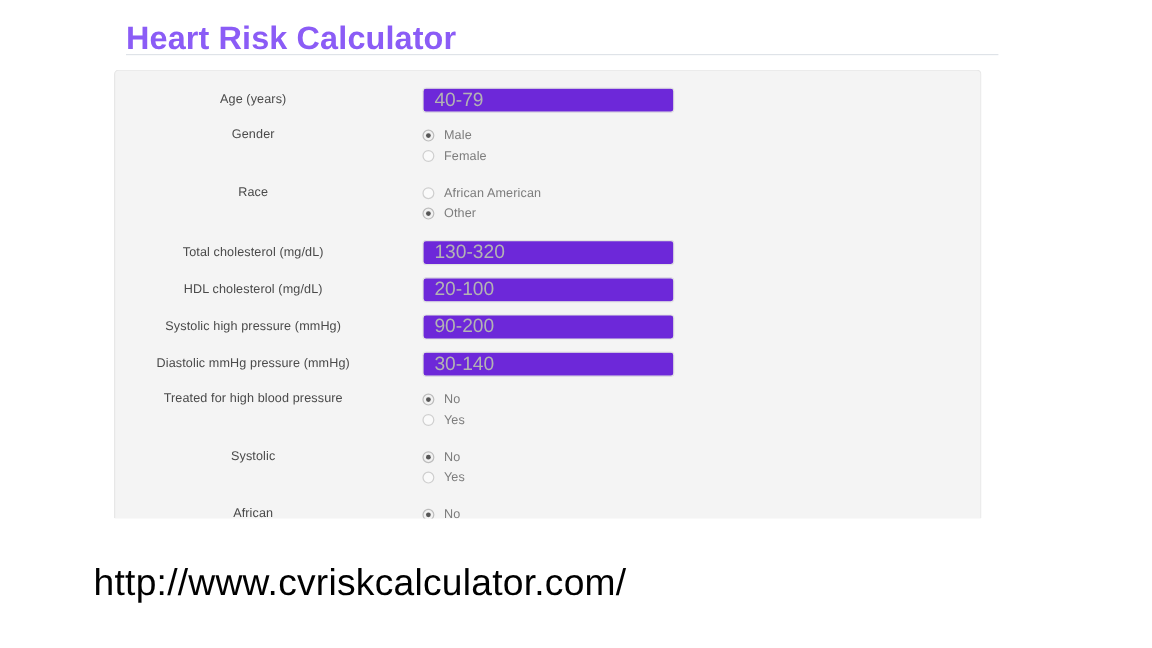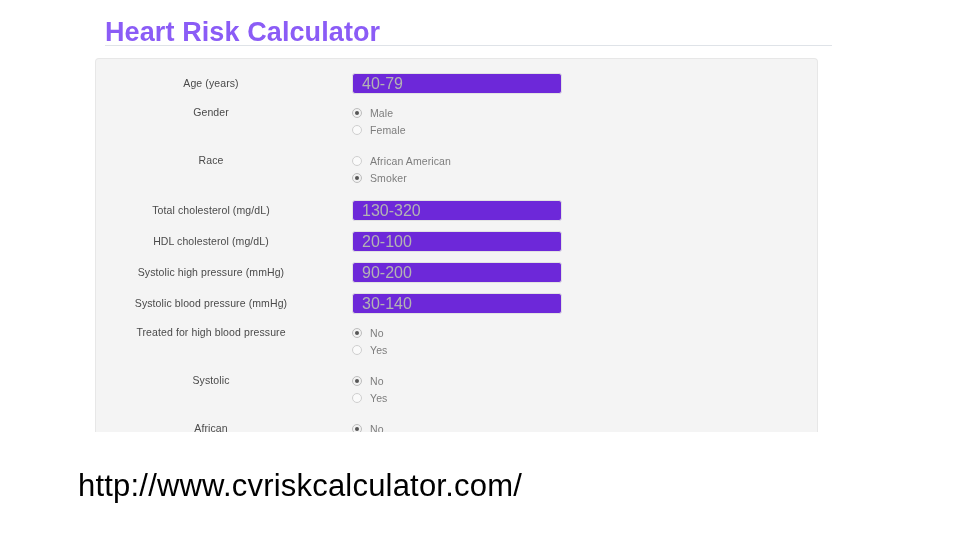--- a/index.html
+++ b/index.html
@@ -200,21 +200,21 @@
         </div>
         <div class="frow" style="top: 93px;">
           <div class="flabel" style="line-height: 17px;">Race</div>
           <div class="fcontrol">
             <div class="radio-opt">
               <span class="radio-dot"></span>
               <span class="radio-text">African American</span>
             </div>
             <div class="radio-opt">
               <span class="radio-dot on"></span>
-              <span class="radio-text">Smoker</span>
+              <span class="radio-text">Other</span>
             </div>
           </div>
         </div>
         <div class="frow" style="top: 141px;">
           <div class="flabel" style="line-height: 21px;">Total cholesterol (mg/dL)</div>
           <div class="fcontrol">
             <input type="text" class="tinput" placeholder="130-320" style="">
           </div>
         </div>
         <div class="frow" style="top: 172px;">
@@ -223,21 +223,21 @@
             <input type="text" class="tinput" placeholder="20-100" style="">
           </div>
         </div>
         <div class="frow" style="top: 203px;">
           <div class="flabel" style="line-height: 21px;">Systolic high pressure (mmHg)</div>
           <div class="fcontrol">
             <input type="text" class="tinput" placeholder="90-200" style="">
           </div>
         </div>
         <div class="frow" style="top: 234px;">
-          <div class="flabel" style="line-height: 21px;">Systolic blood pressure (mmHg)</div>
+          <div class="flabel" style="line-height: 21px;">Diastolic mmHg pressure (mmHg)</div>
           <div class="fcontrol">
             <input type="text" class="tinput" placeholder="30-140" style="">
           </div>
         </div>
         <div class="frow" style="top: 265px;">
           <div class="flabel" style="line-height: 17px;">Treated for high blood pressure</div>
           <div class="fcontrol">
             <div class="radio-opt">
               <span class="radio-dot on"></span>
               <span class="radio-text">No</span>

